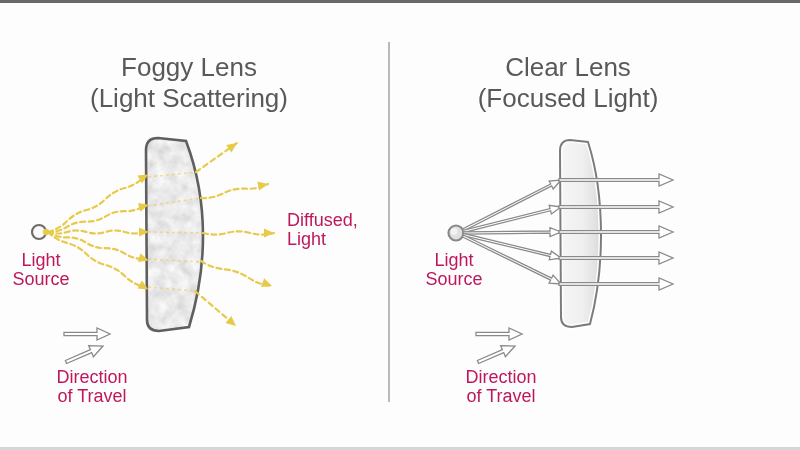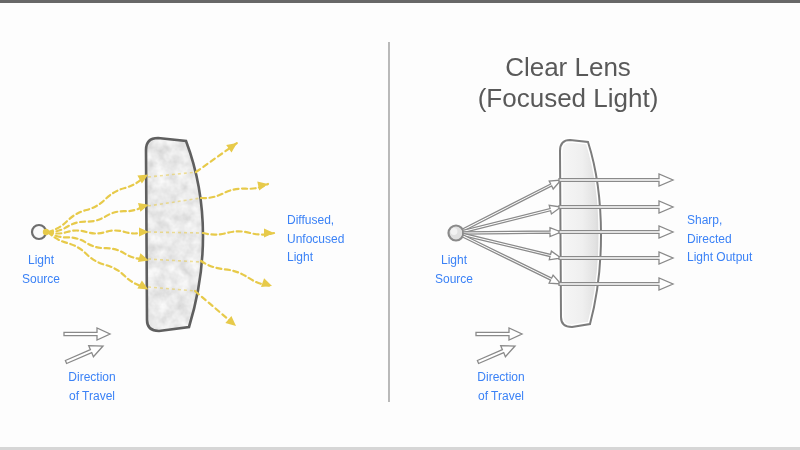--- a/index.html
+++ b/index.html
@@ -1,21 +1,21 @@
 <!DOCTYPE html>
 <html><head>
 <meta charset="utf-8">
 <style>
   html,body{margin:0;padding:0;background:#fff;}
   .stage{position:relative;width:800px;height:450px;background:#fdfdfd;overflow:hidden;
          font-family:"Liberation Sans",sans-serif;}
   .stage svg{position:absolute;left:0;top:0;}
   .title{position:absolute;font-size:26px;line-height:31px;color:#595959;text-align:center;}
   .title .tl{display:block;}
-  .lbl{position:absolute;font-size:12px;line-height:18.5px;color:#3b82f6;}
+  .lbl{position:absolute;font-size:18px;line-height:18.5px;color:#be185d;}
   .lbl .ll{display:block;}
   .center{text-align:center;}
 </style>
 </head>
 <body>
 
 <div class="stage">
 
   <svg id="diagram-svg" width="800" height="450" viewBox="0 0 800 450">
     <defs>
@@ -95,43 +95,41 @@
       <polygon points="462.5,237.0 550.6,280.1 549.1,283.2 561.0,284.0 553.1,275.1 551.6,278.2 463.5,235.0" fill="#ffffff" stroke="#8a8a8a" stroke-width="1.3" stroke-linejoin="miter"></polygon>
       <polygon points="559.0,181.4 659.0,181.4 659.0,186.0 673.0,180.0 659.0,174.0 659.0,178.6 559.0,178.6" fill="#ffffff" stroke="#8a8a8a" stroke-width="1.3" stroke-linejoin="miter"></polygon>
       <polygon points="559.0,208.4 659.0,208.4 659.0,213.0 673.0,207.0 659.0,201.0 659.0,205.6 559.0,205.6" fill="#ffffff" stroke="#8a8a8a" stroke-width="1.3" stroke-linejoin="miter"></polygon>
       <polygon points="559.0,233.4 659.0,233.4 659.0,238.0 673.0,232.0 659.0,226.0 659.0,230.6 559.0,230.6" fill="#ffffff" stroke="#8a8a8a" stroke-width="1.3" stroke-linejoin="miter"></polygon>
       <polygon points="559.0,259.4 659.0,259.4 659.0,264.0 673.0,258.0 659.0,252.0 659.0,256.6 559.0,256.6" fill="#ffffff" stroke="#8a8a8a" stroke-width="1.3" stroke-linejoin="miter"></polygon>
       <polygon points="559.0,285.4 659.0,285.4 659.0,290.0 673.0,284.0 659.0,278.0 659.0,282.6 559.0,282.6" fill="#ffffff" stroke="#8a8a8a" stroke-width="1.3" stroke-linejoin="miter"></polygon>
       <polygon points="476.0,335.6 509.0,335.6 509.0,340.0 522.0,334.0 509.0,328.0 509.0,332.4 476.0,332.4" fill="#ffffff" stroke="#8a8a8a" stroke-width="1.3" stroke-linejoin="miter"></polygon>
       <polygon points="478.6,363.5 503.7,352.6 505.4,356.7 515.0,346.0 500.7,345.7 502.4,349.7 477.4,360.5" fill="#ffffff" stroke="#8a8a8a" stroke-width="1.3" stroke-linejoin="miter"></polygon>
     </svg>
 
+  <div class="title" style="left:0;top:52px;width:378px">
+    <span class="tl">Foggy Lens</span>
+    <span class="tl">(Light Scattering)</span>
+  </div>
   <div class="title" style="left:368px;top:52px;width:400px">
     <span class="tl">Clear Lens</span>
     <span class="tl">(Focused Light)</span>
   </div>
 
   <div class="lbl center" style="left:1px;top:251px;width:80px">
     <span class="ll">Light</span>
     <span class="ll">Source</span>
   </div>
   <div class="lbl center" style="left:414px;top:251px;width:80px">
     <span class="ll">Light</span>
     <span class="ll">Source</span>
   </div>
 
   <div class="lbl" style="left:287px;top:211px;width:95px">
     <span class="ll">Diffused,</span>
-    <span class="ll">Unfocused</span>
     <span class="ll">Light</span>
-  </div>
-  <div class="lbl" style="left:687px;top:211px;width:110px">
-    <span class="ll">Sharp,</span>
-    <span class="ll">Directed</span>
-    <span class="ll">Light Output</span>
   </div>
 
   <div class="lbl center" style="left:31px;top:368px;width:122px">
     <span class="ll">Direction</span>
     <span class="ll">of Travel</span>
   </div>
   <div class="lbl center" style="left:440px;top:368px;width:122px">
     <span class="ll">Direction</span>
     <span class="ll">of Travel</span>
   </div>

